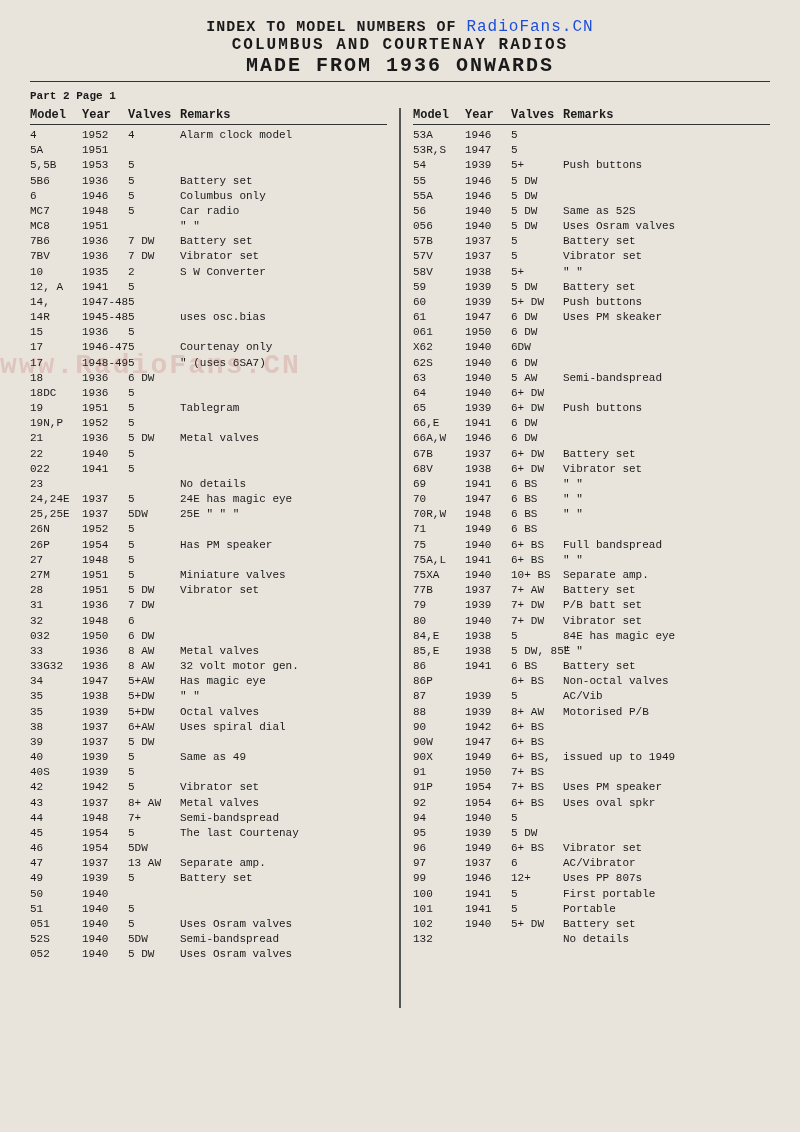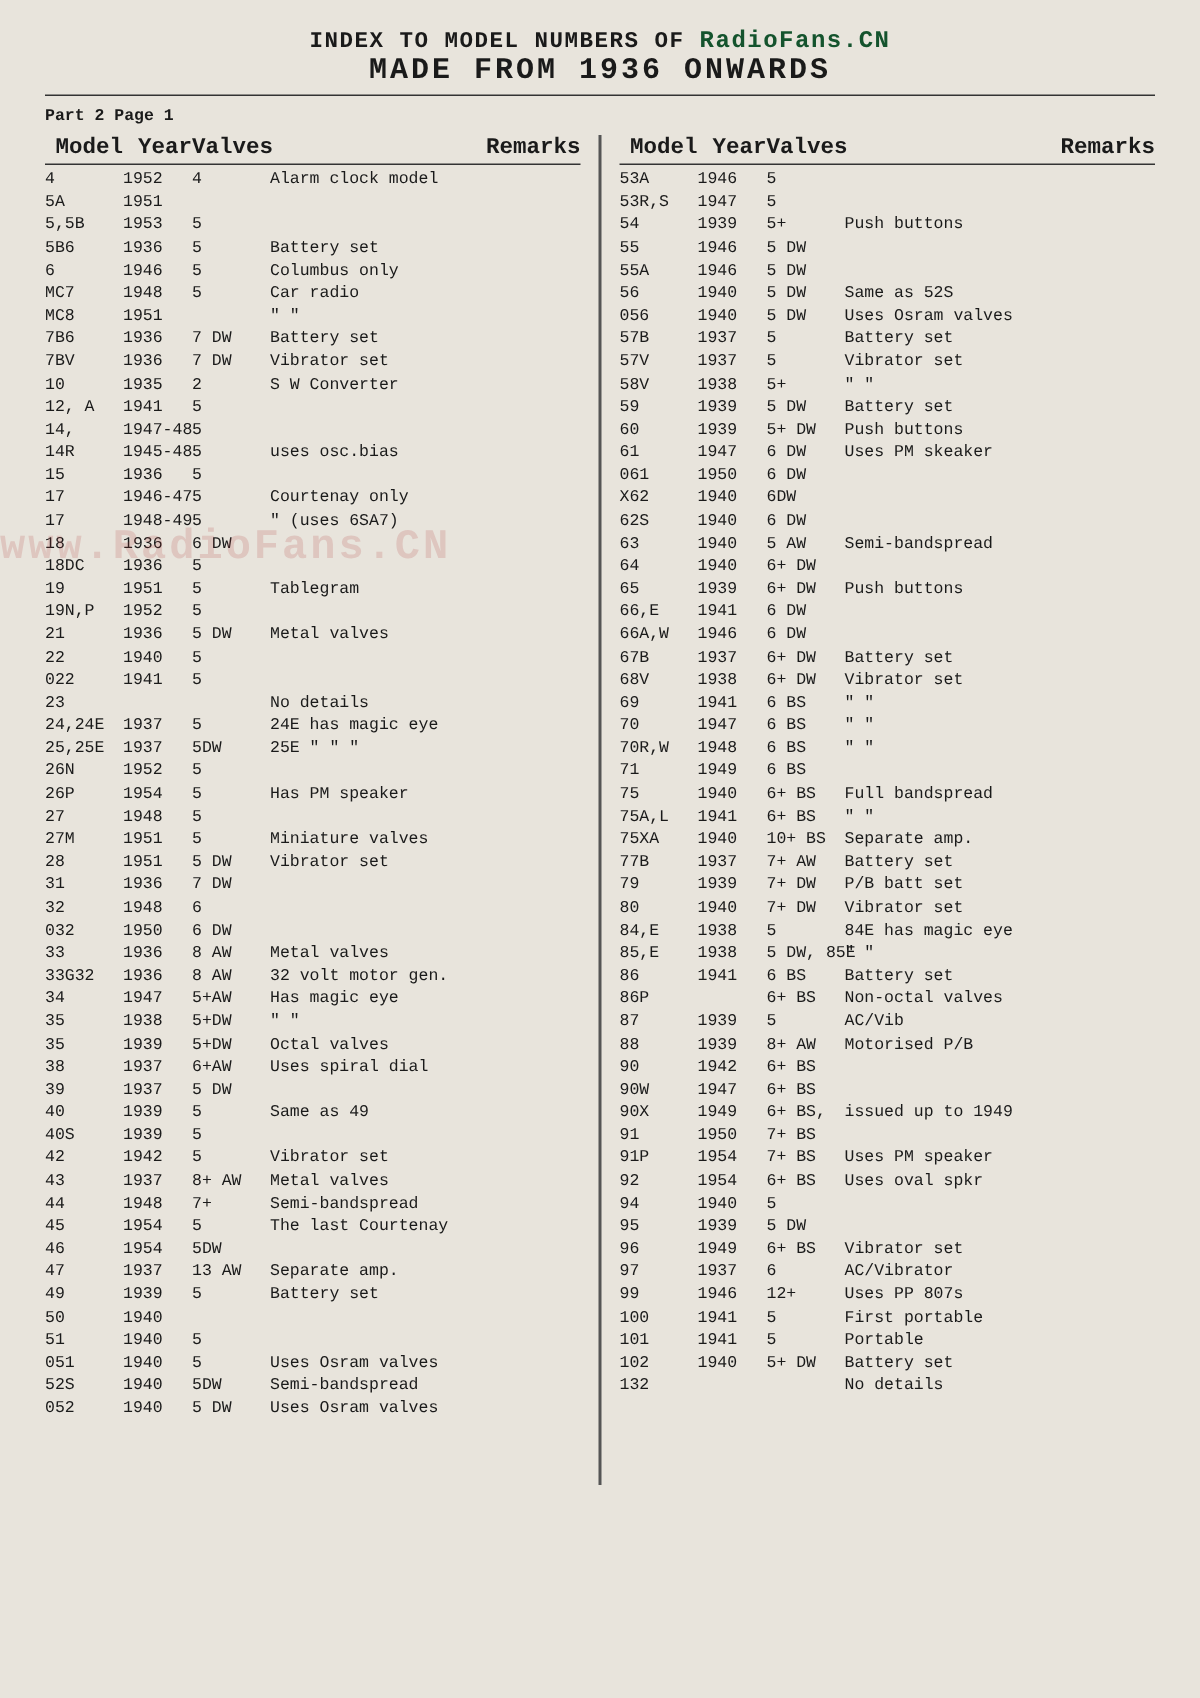--- a/index.html
+++ b/index.html
@@ -15,23 +15,23 @@
     .page-header {
       text-align: center;
       margin-bottom: 8px;
     }
     .header-line1 {
       font-size: 15px;
       font-weight: bold;
       letter-spacing: 1px;
     }
     .header-brand {
-      color: #14532d;
+      color: #1d4ed8;
       font-size: 16px;
-      font-weight: bold;
+      font-weight: normal;
     }
     .header-line2 {
       font-size: 16px;
       font-weight: bold;
       letter-spacing: 2px;
     }
     .header-line3 {
       font-size: 20px;
       font-weight: bold;
       letter-spacing: 2px;
@@ -60,25 +60,24 @@
       min-height: 900px;
     }
     .col-right {
       flex: 1;
       padding-left: 6px;
     }
     .col-header {
       display: grid;
       grid-template-columns: 52px 46px 52px 1fr;
       font-weight: bold;
-      font-size: 15px;
+      font-size: 12px;
       border-bottom: 1.5px solid #333;
       padding-bottom: 2px;
       margin-bottom: 3px;
-      text-align: right;
     }
     .col-header span { display: block; }
     .data-row {
       display: grid;
       grid-template-columns: 52px 46px 52px 1fr;
       line-height: 1.38;
       font-size: 11px;
     }
     .data-row span { display: block; white-space: nowrap; }
     .watermark {
@@ -96,20 +95,21 @@
       transform: none;
     }
   </style>
 </head>
 <body>
 
 <div class="page-header">
   <div class="header-line1">
     INDEX TO MODEL NUMBERS OF <span class="header-brand">RadioFans.CN</span>
   </div>
+  <div class="header-line2">COLUMBUS AND COURTENAY RADIOS</div>
   <div class="header-line3">MADE FROM 1936 ONWARDS</div>
 </div>
 
 <div class="part-info">Part 2  Page 1</div>
 
 <div class="columns-wrapper">
 
   <div class="col">
     <div class="col-header">
       <span>Model</span>

